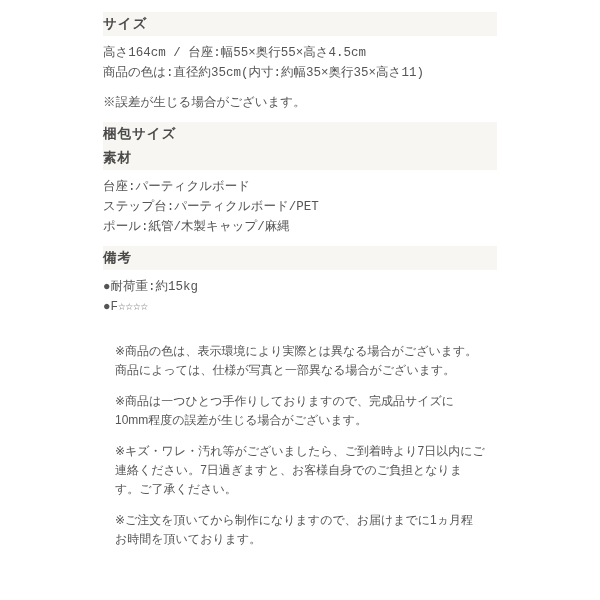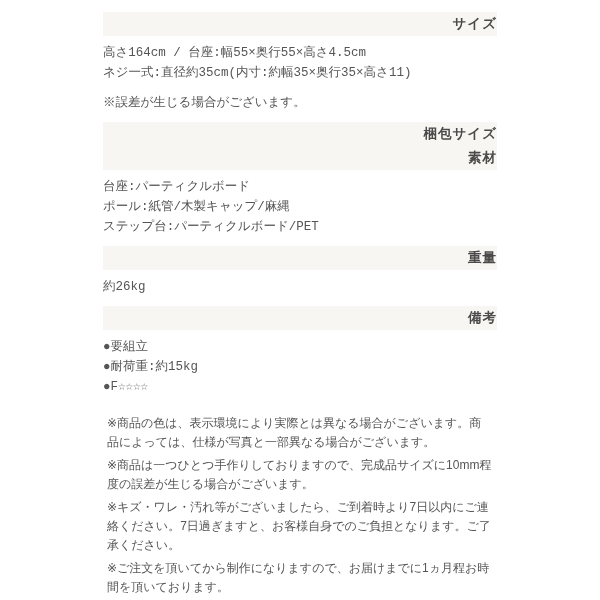--- a/index.html
+++ b/index.html
@@ -14,21 +14,21 @@
   .container {
     width: 394px;
     margin: 0 auto;
     padding-top: 12px;
     color: #555555;
   }
   .section-bar {
     background: #f7f6f2;
     height: 24px;
     line-height: 24px;
-    text-align: right;
+    text-align: left;
     font-size: 13.5px;
     font-weight: bold;
     color: #4a4a4a;
     letter-spacing: 1px;
   }
   .section-body {
     padding: 7px 0 9px 0;
     font-size: 12.5px;
     line-height: 20px;
     color: #555555;
@@ -40,61 +40,54 @@
   p.note {
     margin-top: 10px;
   }
   .footnotes {
     padding-top: 4px;
     font-size: 12px;
     line-height: 19px;
     color: #555555;
   }
   .footnotes p {
-    margin: 4px;
+    margin: 12px;
   }
 </style>
 </head>
 <body>
 
 <div class="container">
 
   <section>
     <div class="section-bar">サイズ</div>
     <div class="section-body">
       <p>高さ164cm / 台座:幅55×奥行55×高さ4.5cm</p>
-      <p>ネジ一式:直径約35cm(内寸:約幅35×奥行35×高さ11)</p>
+      <p>商品の色は:直径約35cm(内寸:約幅35×奥行35×高さ11)</p>
       <p class="note">※誤差が生じる場合がございます。</p>
     </div>
   </section>
 
   <section>
     <div class="section-bar">梱包サイズ</div>
   </section>
 
   <section>
     <div class="section-bar">素材</div>
     <div class="section-body">
       <p>台座:パーティクルボード</p>
+      <p>ステップ台:パーティクルボード/PET</p>
       <p>ポール:紙管/木製キャップ/麻縄</p>
-      <p>ステップ台:パーティクルボード/PET</p>
     </div>
   </section>
 
-  <section>
-    <div class="section-bar">重量</div>
-    <div class="section-body">
-      <p>約26kg</p>
-    </div>
-  </section>
 
   <section>
     <div class="section-bar">備考</div>
     <div class="section-body">
-      <p>●要組立</p>
       <p>●耐荷重:約15kg</p>
       <p>●F☆☆☆☆</p>
     </div>
   </section>
 
   <div class="footnotes">
     <p>※商品の色は、表示環境により実際とは異なる場合がございます。商品によっては、仕様が写真と一部異なる場合がございます。</p>
     <p>※商品は一つひとつ手作りしておりますので、完成品サイズに10mm程度の誤差が生じる場合がございます。</p>
     <p>※キズ・ワレ・汚れ等がございましたら、ご到着時より7日以内にご連絡ください。7日過ぎますと、お客様自身でのご負担となります。ご了承ください。</p>
     <p>※ご注文を頂いてから制作になりますので、お届けまでに1ヵ月程お時間を頂いております。</p>

